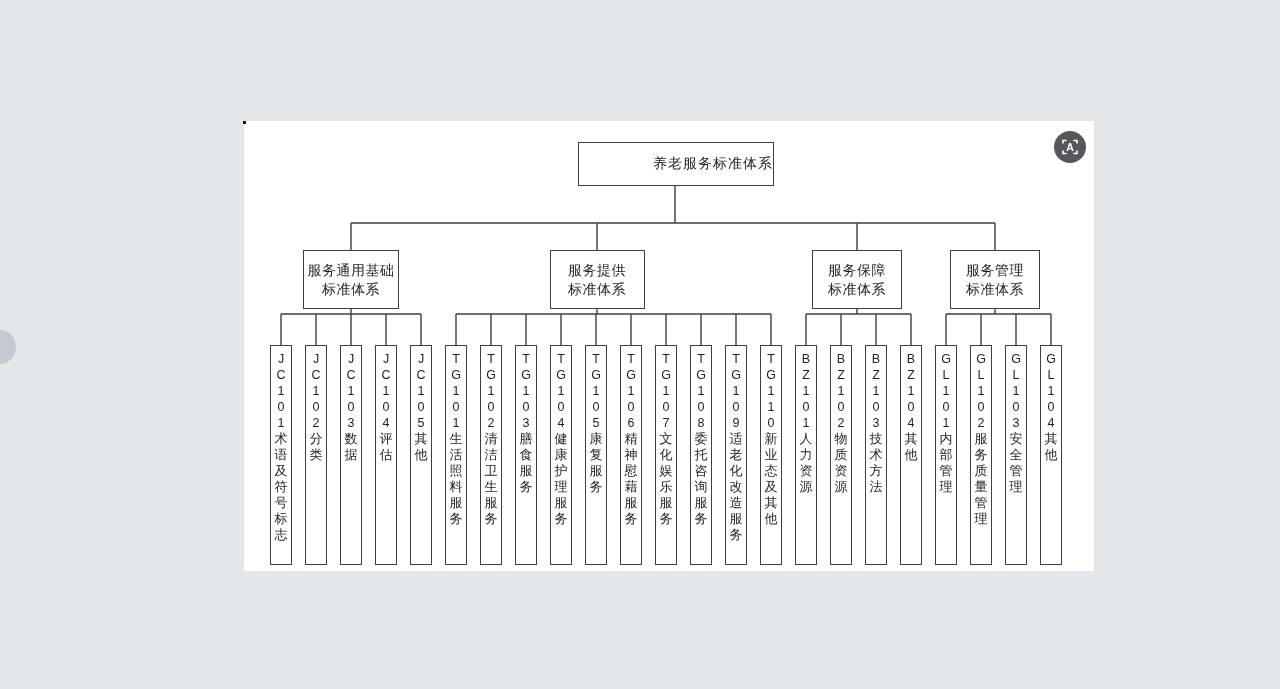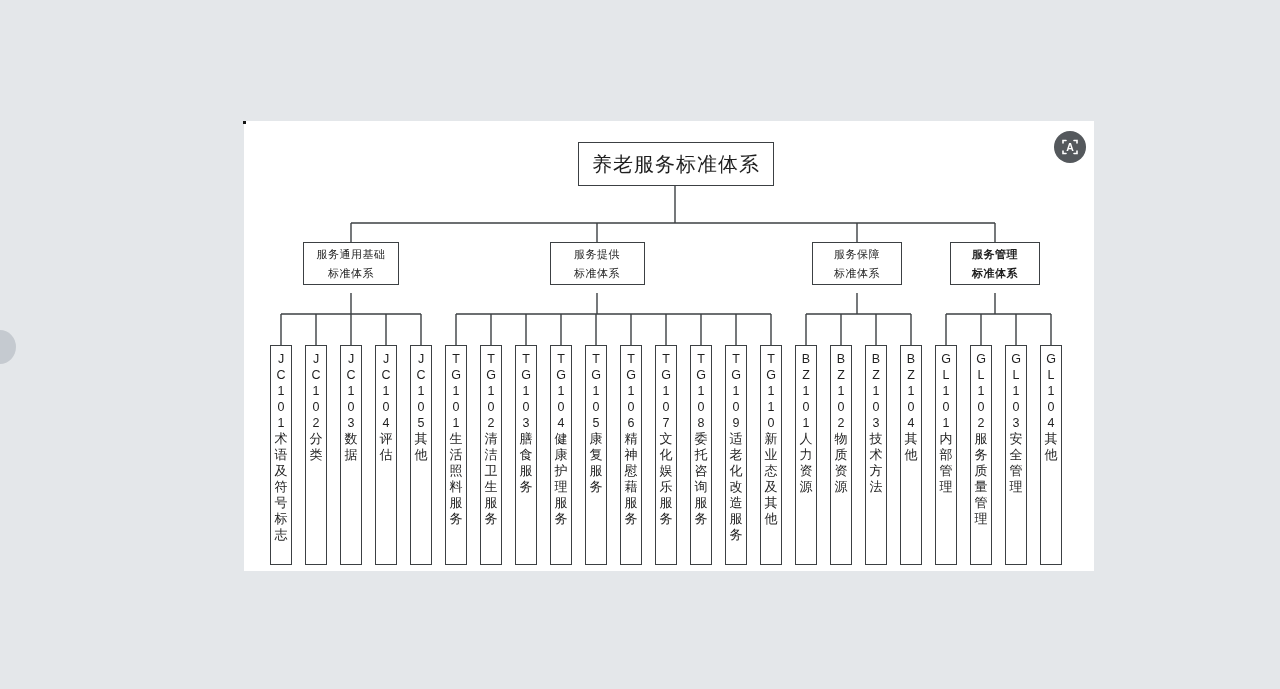--- a/index.html
+++ b/index.html
@@ -15,24 +15,24 @@
   }
   #wires{position:absolute;left:0;top:0;width:850px;height:450px;}
   .node{
     position:absolute;box-sizing:border-box;
     border:1.5px solid #3c4043;background:#ffffff;
     display:flex;flex-direction:column;align-items:center;justify-content:center;
     text-align:center;
   }
   .root{
     left:334px;top:21px;width:196px;height:44px;
-    font-size:20px;letter-spacing:1px;font-weight:500;
+    font-size:14px;letter-spacing:1px;font-weight:500;align-items:flex-end;
   }
   .branch{
-    top:121px;height:43px;font-size:11px;line-height:19px;letter-spacing:0.5px;
+    top:129px;height:59px;font-size:14px;line-height:19px;letter-spacing:0.5px;
   }
   .leaf{
     top:224px;width:22px;height:220px;
     justify-content:flex-start;padding-top:5px;
     border-width:1.4px;
   }
   .vchar{
     display:block;font-size:13px;line-height:16px;width:100%;text-align:center;
   }
   .vchar.latin{font-size:12.5px;font-weight:500;}
@@ -287,21 +287,21 @@
       </div>
       <div class="node leaf" style="left: 656px;">
         <span class="vchar latin">B</span>
         <span class="vchar latin">Z</span>
         <span class="vchar latin">1</span>
         <span class="vchar latin">0</span>
         <span class="vchar latin">4</span>
         <span class="vchar">其</span>
         <span class="vchar">他</span>
       </div>
-      <div class="node branch" style="left: 706px; width: 90px; font-weight: bold;">
+      <div class="node branch" style="left: 706px; width: 90px;">
         <span>服务管理</span>
         <span>标准体系</span>
       </div>
       <div class="node leaf" style="left: 691px;">
         <span class="vchar latin">G</span>
         <span class="vchar latin">L</span>
         <span class="vchar latin">1</span>
         <span class="vchar latin">0</span>
         <span class="vchar latin">1</span>
         <span class="vchar">内</span>

